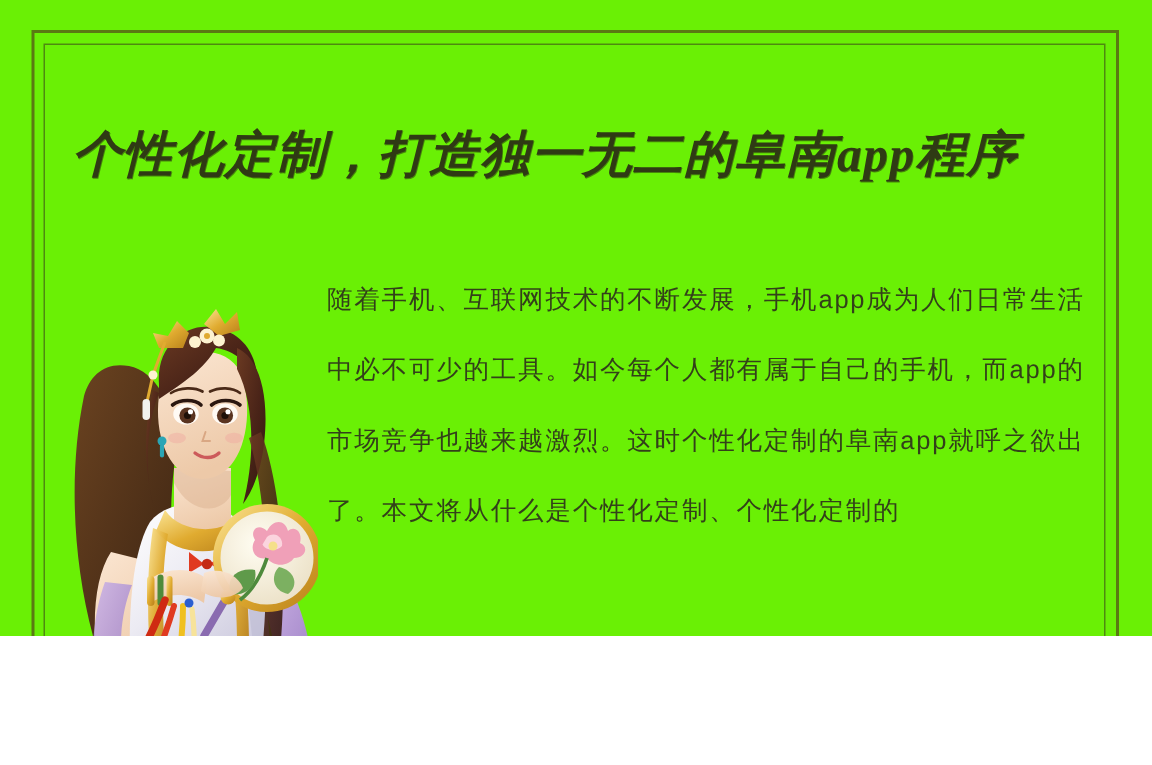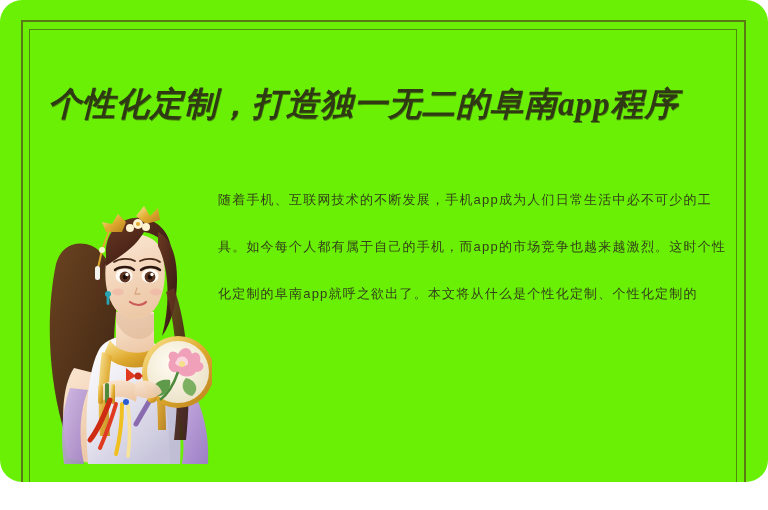--- a/index.html
+++ b/index.html
@@ -10,25 +10,24 @@
   body {
     width: 768px;
     height: 510px;
     overflow: hidden;
     font-family: "Liberation Sans", "DejaVu Sans", sans-serif;
   }
 
   #poster {
     position: relative;
     width: 768px;
-    height: 482px;
+    height: 424px;
     background: #6af005;
     box-sizing: border-box;
     overflow: hidden;
-    border-radius: 22px;
   }
 
   
   .frame-outer {
     position: absolute;
     left: 21px;
     top: 20px;
     width: 725px;
     height: 478px;
     border: 2px solid #5a7a13;
@@ -83,21 +82,21 @@
   }
   .illustration svg { display: block; }
 
   
   .body-text {
     position: absolute;
     left: 178px;
     top: 4px;
     width: 520px;
     font-family: "Liberation Sans", "DejaVu Sans", sans-serif;
-    font-size: 13px;
+    font-size: 17px;
     line-height: 47px;
     letter-spacing: 1.2px;
     color: #33401a;
     white-space: pre-wrap;
     word-break: break-all;
   }
 </style>
 </head>
 <body>
 

